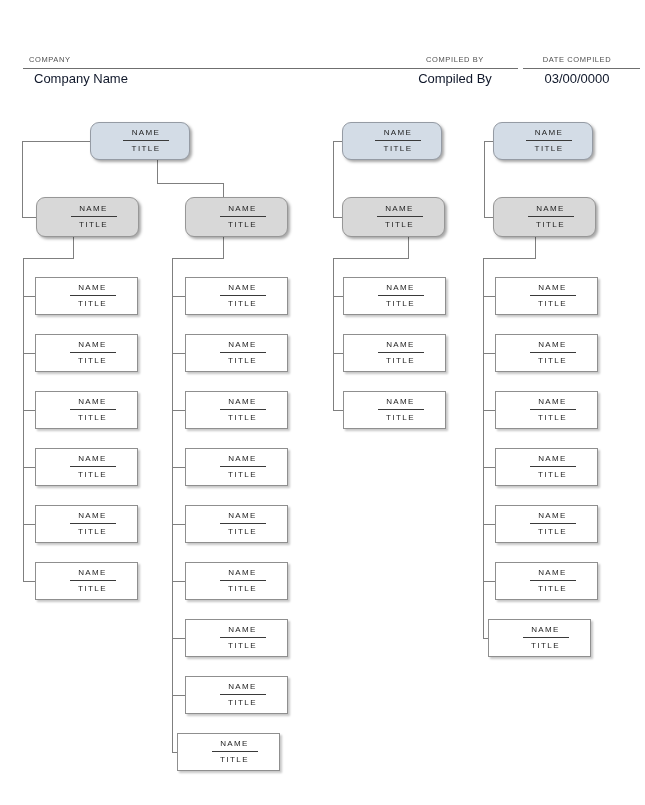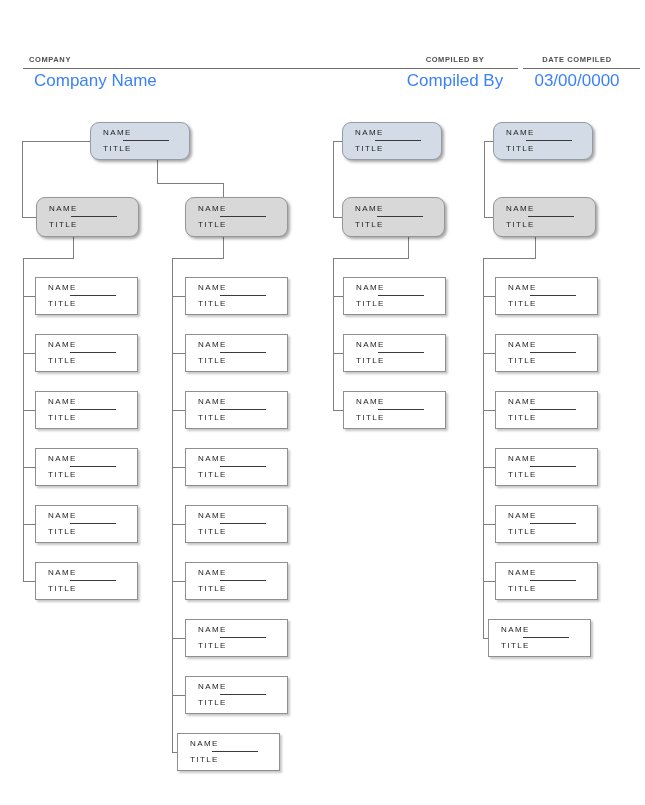--- a/index.html
+++ b/index.html
@@ -6,27 +6,27 @@
   body{
     width:645px;height:805px;background:#ffffff;position:relative;overflow:hidden;
     font-family:"Liberation Sans", sans-serif;
   }
   .stage{position:absolute;left:0;top:0;width:645px;height:805px;}
   .title{
     position:absolute;left:20px;top:8px;font-size:21px;font-weight:bold;
     color:#58595b;letter-spacing:0.2px;white-space:nowrap;
   }
   .flabel{
-    position:absolute;font-size:7.5px;font-weight:bold;color:#4f4f4f;
+    position:absolute;font-size:7.5px;font-weight:normal;color:#4f4f4f;
     letter-spacing:0.6px;white-space:nowrap;
   }
-  .fvalue{position:absolute;font-size:17px;color:#3b82f6;white-space:nowrap;}
+  .fvalue{position:absolute;font-size:13px;color:#0f172a;white-space:nowrap;}
   .center{text-align:center;}
   .rule{position:absolute;height:1px;background:#6f6f6f;}
-  .node{position:absolute;box-sizing:border-box;padding-top:5px;padding-left:12px;}
+  .node{position:absolute;box-sizing:border-box;text-align:center;padding-top:5px;padding-left:12px;}
   .lvl1{
     width:100px;height:38px;background:#d3dce6;border:1px solid #959ba4;
     border-radius:9px;box-shadow:2px 2px 3px rgba(0,0,0,0.35);
   }
   .lvl2{
     width:103px;height:40px;background:#d8d8d8;border:1px solid #979797;
     border-radius:9px;box-shadow:2px 2px 3px rgba(0,0,0,0.35);padding-top:6px;
   }
   .lvl3{
     width:103px;height:38px;background:#ffffff;border:1px solid #8f8f8f;

